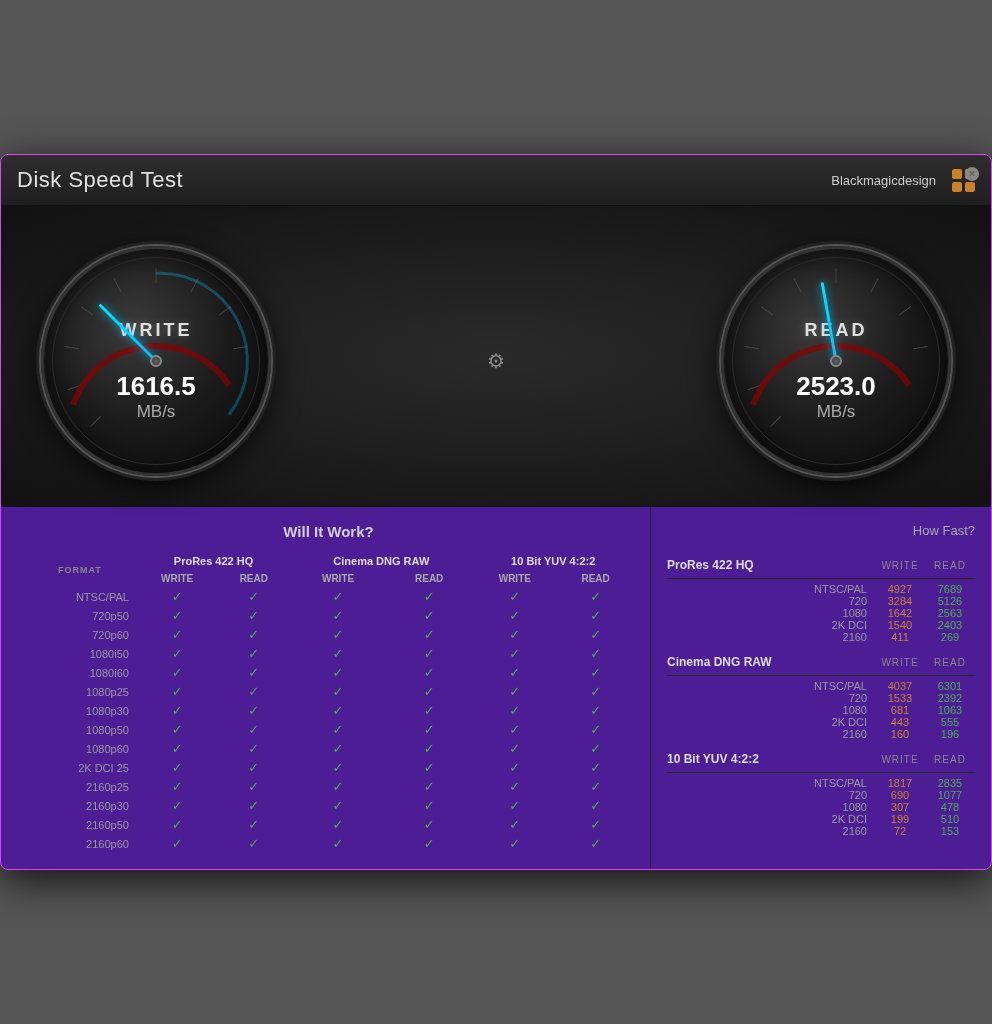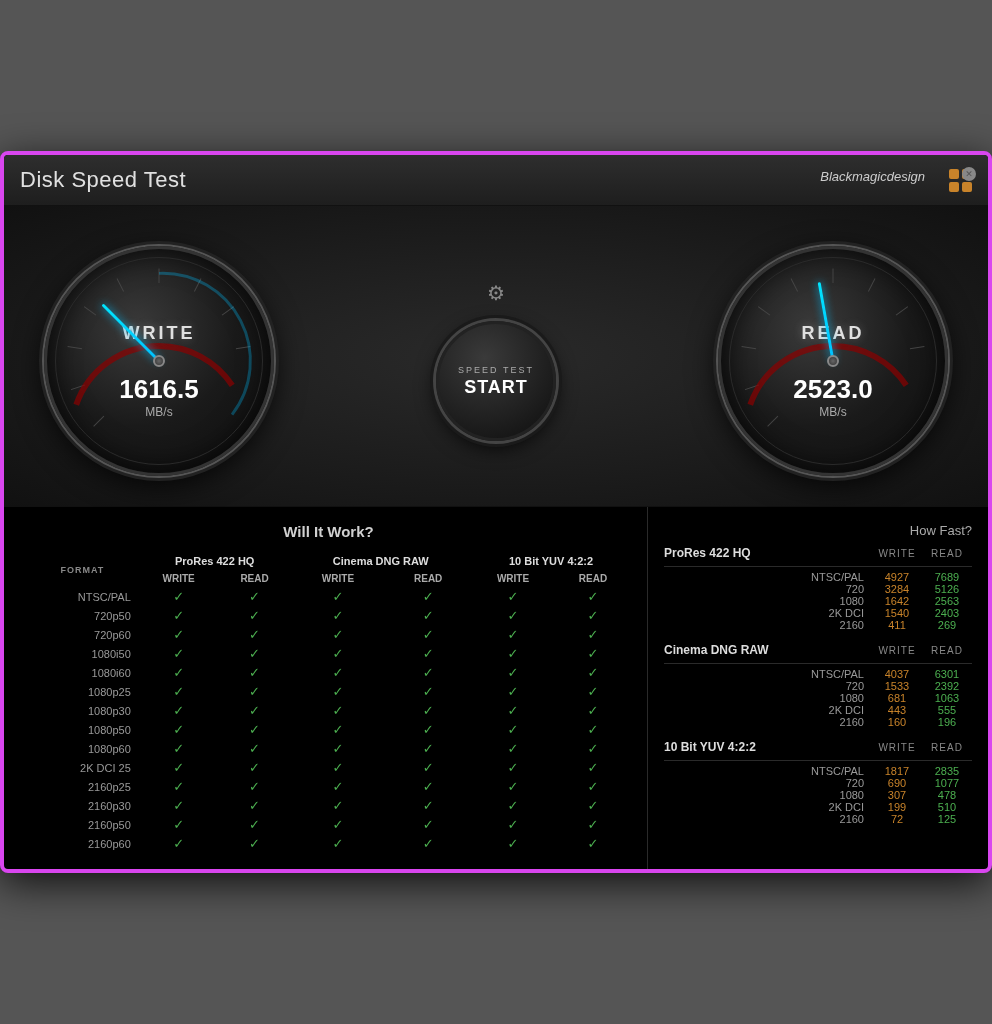--- a/index.html
+++ b/index.html
@@ -6,45 +6,44 @@
     body {
       background: #555;
       display: flex;
       justify-content: center;
       align-items: center;
       min-height: 100vh;
       font-family: 'Arial', sans-serif;
     }
     .app-window {
       width: 992px;
-      background: #000000;
-      border: 4px solid #d946ef;
+      background: #4c1d95;
+      border: 1px solid #d946ef;
       border-radius: 8px;
       overflow: hidden;
       box-shadow: 0 10px 40px rgba(0,0,0,0.8);
     }
     .title-bar {
       background: linear-gradient(180deg, #2e2e2e 0%, #1e1e1e 100%);
       padding: 12px 16px;
       display: flex;
       justify-content: space-between;
       align-items: center;
       border-bottom: 1px solid #111;
     }
     .title-bar-title {
       color: #e0e0e0;
       font-size: 22px;
       font-weight: 300;
       letter-spacing: 0.5px;
     }
     .brand-logo {
       display: flex;
-      align-items: flex-start;
-      gap: 24px;
-      font-style: italic;
+      align-items: center;
+      gap: 16px;
     }
     .brand-name {
       color: #ccc;
       font-size: 13px;
     }
     .brand-icon {
       display: grid;
       grid-template-columns: 1fr 1fr;
       gap: 3px;
     }
@@ -118,21 +117,21 @@
     }
     .gauge-value {
       color: #fff;
       font-size: 26px;
       font-weight: bold;
       z-index: 2;
       margin-top: 30px;
     }
     .gauge-unit {
       color: #aaa;
-      font-size: 12px;
+      font-size: 17px;
       z-index: 2;
     }
     .gauge-arc-svg {
       position: absolute;
       inset: 0;
       width: 100%;
       height: 100%;
     }
     .center-controls {
       display: flex;
@@ -274,21 +273,21 @@
     }
     .section-divider {
       height: 1px;
       background: #2a2a2a;
       margin: 4px 0;
     }
     .how-fast-header {
       color: #aaa;
       text-align: right;
       font-size: 13px;
-      margin-bottom: 4px;
+      margin-bottom: 16px;
     }
     .perf-group {
       margin-bottom: 8px;
     }
     .perf-group-header {
       display: flex;
       justify-content: space-between;
       align-items: center;
       padding: 4px 0 2px;
     }
@@ -376,24 +375,20 @@
         <div class="needle-write"></div>
         <div class="needle-center"></div>
         <span class="gauge-label">WRITE</span>
         <span class="gauge-value">1616.5</span>
         <span class="gauge-unit">MB/s</span>
       </div>
     </div>
 
     <div class="center-controls">
       <div class="settings-icon">⚙</div>
-      <button class="start-button">
-        <span class="start-button-label">SPEED TEST</span>
-        <span class="start-button-text">START</span>
-      </button>
     </div>
 
     <div class="gauge-wrapper">
       <div class="gauge">
         <svg class="gauge-arc-svg" viewBox="0 0 230 230">
           <g stroke="#444" stroke-width="1">
             <line x1="115" y1="20" x2="115" y2="35" transform="rotate(-135 115 115)"></line>
             <line x1="115" y1="20" x2="115" y2="35" transform="rotate(-108 115 115)"></line>
             <line x1="115" y1="20" x2="115" y2="35" transform="rotate(-81 115 115)"></line>
             <line x1="115" y1="20" x2="115" y2="35" transform="rotate(-54 115 115)"></line>
@@ -664,19 +659,19 @@
               <div class="data-read">478</div>
             </div>
             <div class="data-row">
               <div class="data-label">2K DCI</div>
               <div class="data-write">199</div>
               <div class="data-read">510</div>
             </div>
             <div class="data-row">
               <div class="data-label">2160</div>
               <div class="data-write">72</div>
-              <div class="data-read">125</div>
+              <div class="data-read">153</div>
             </div>
           </div>
         </div>
     </div>
   </div>
 </div>
 
 </body></html>

